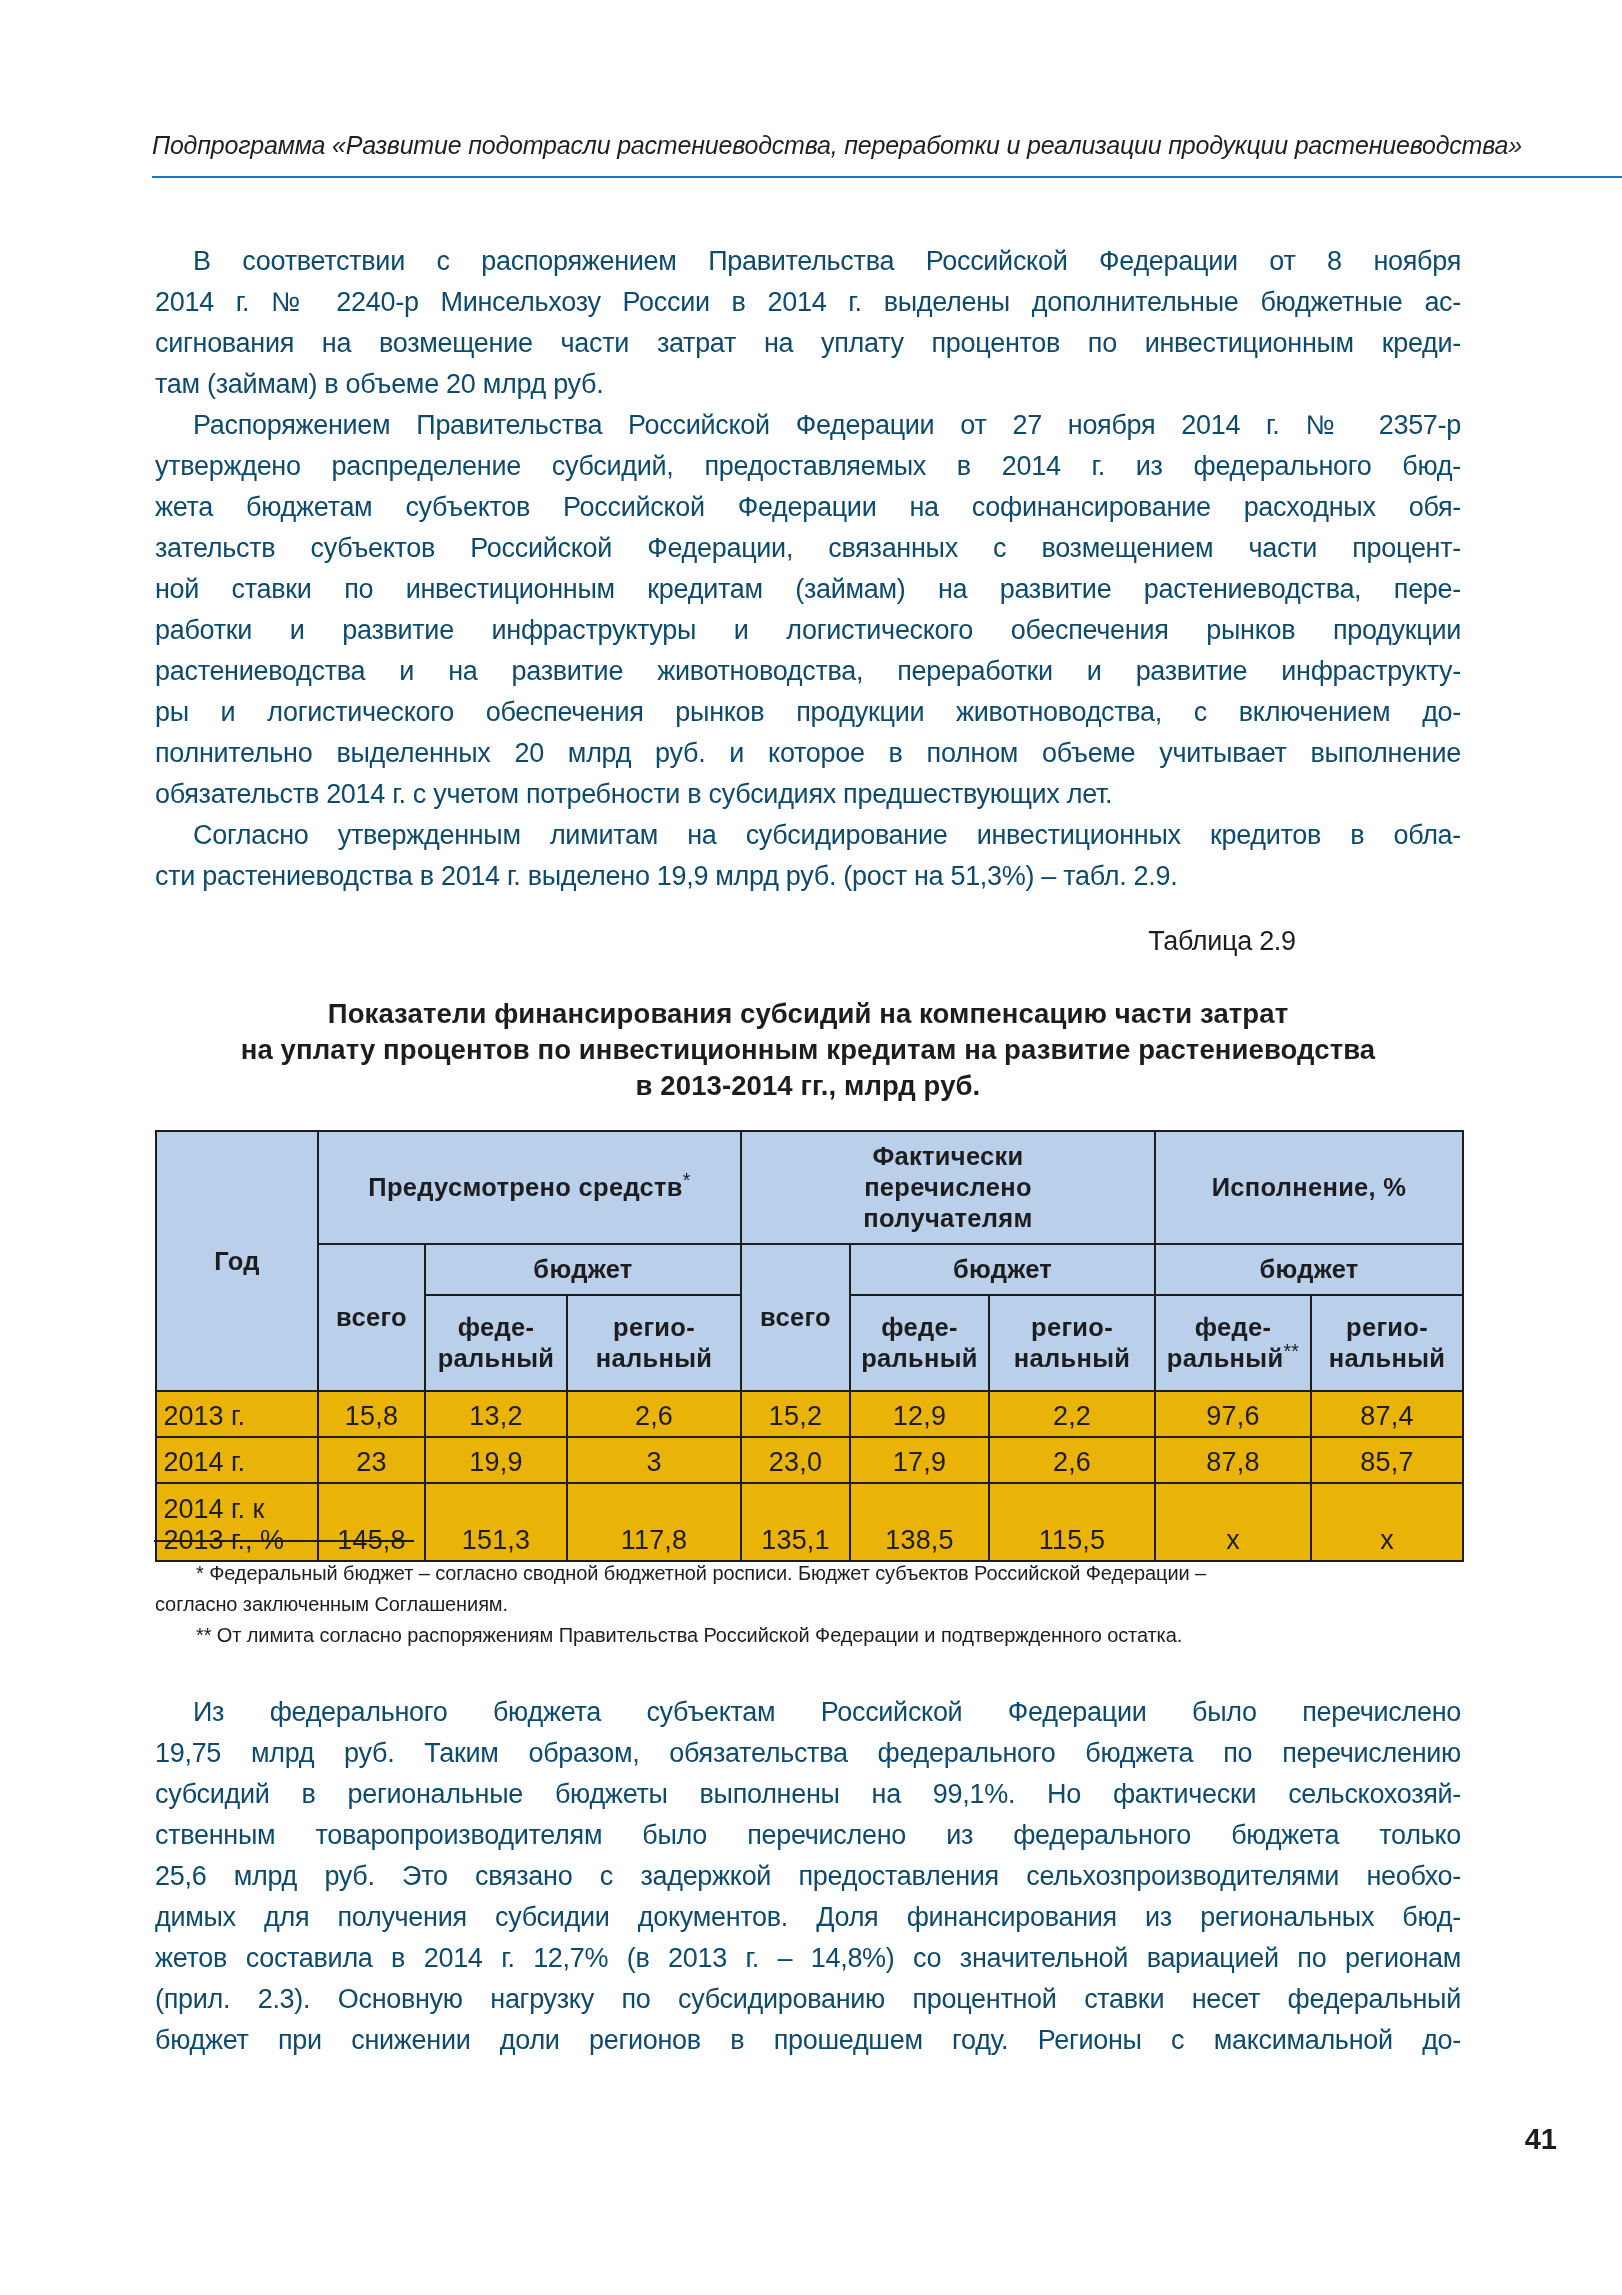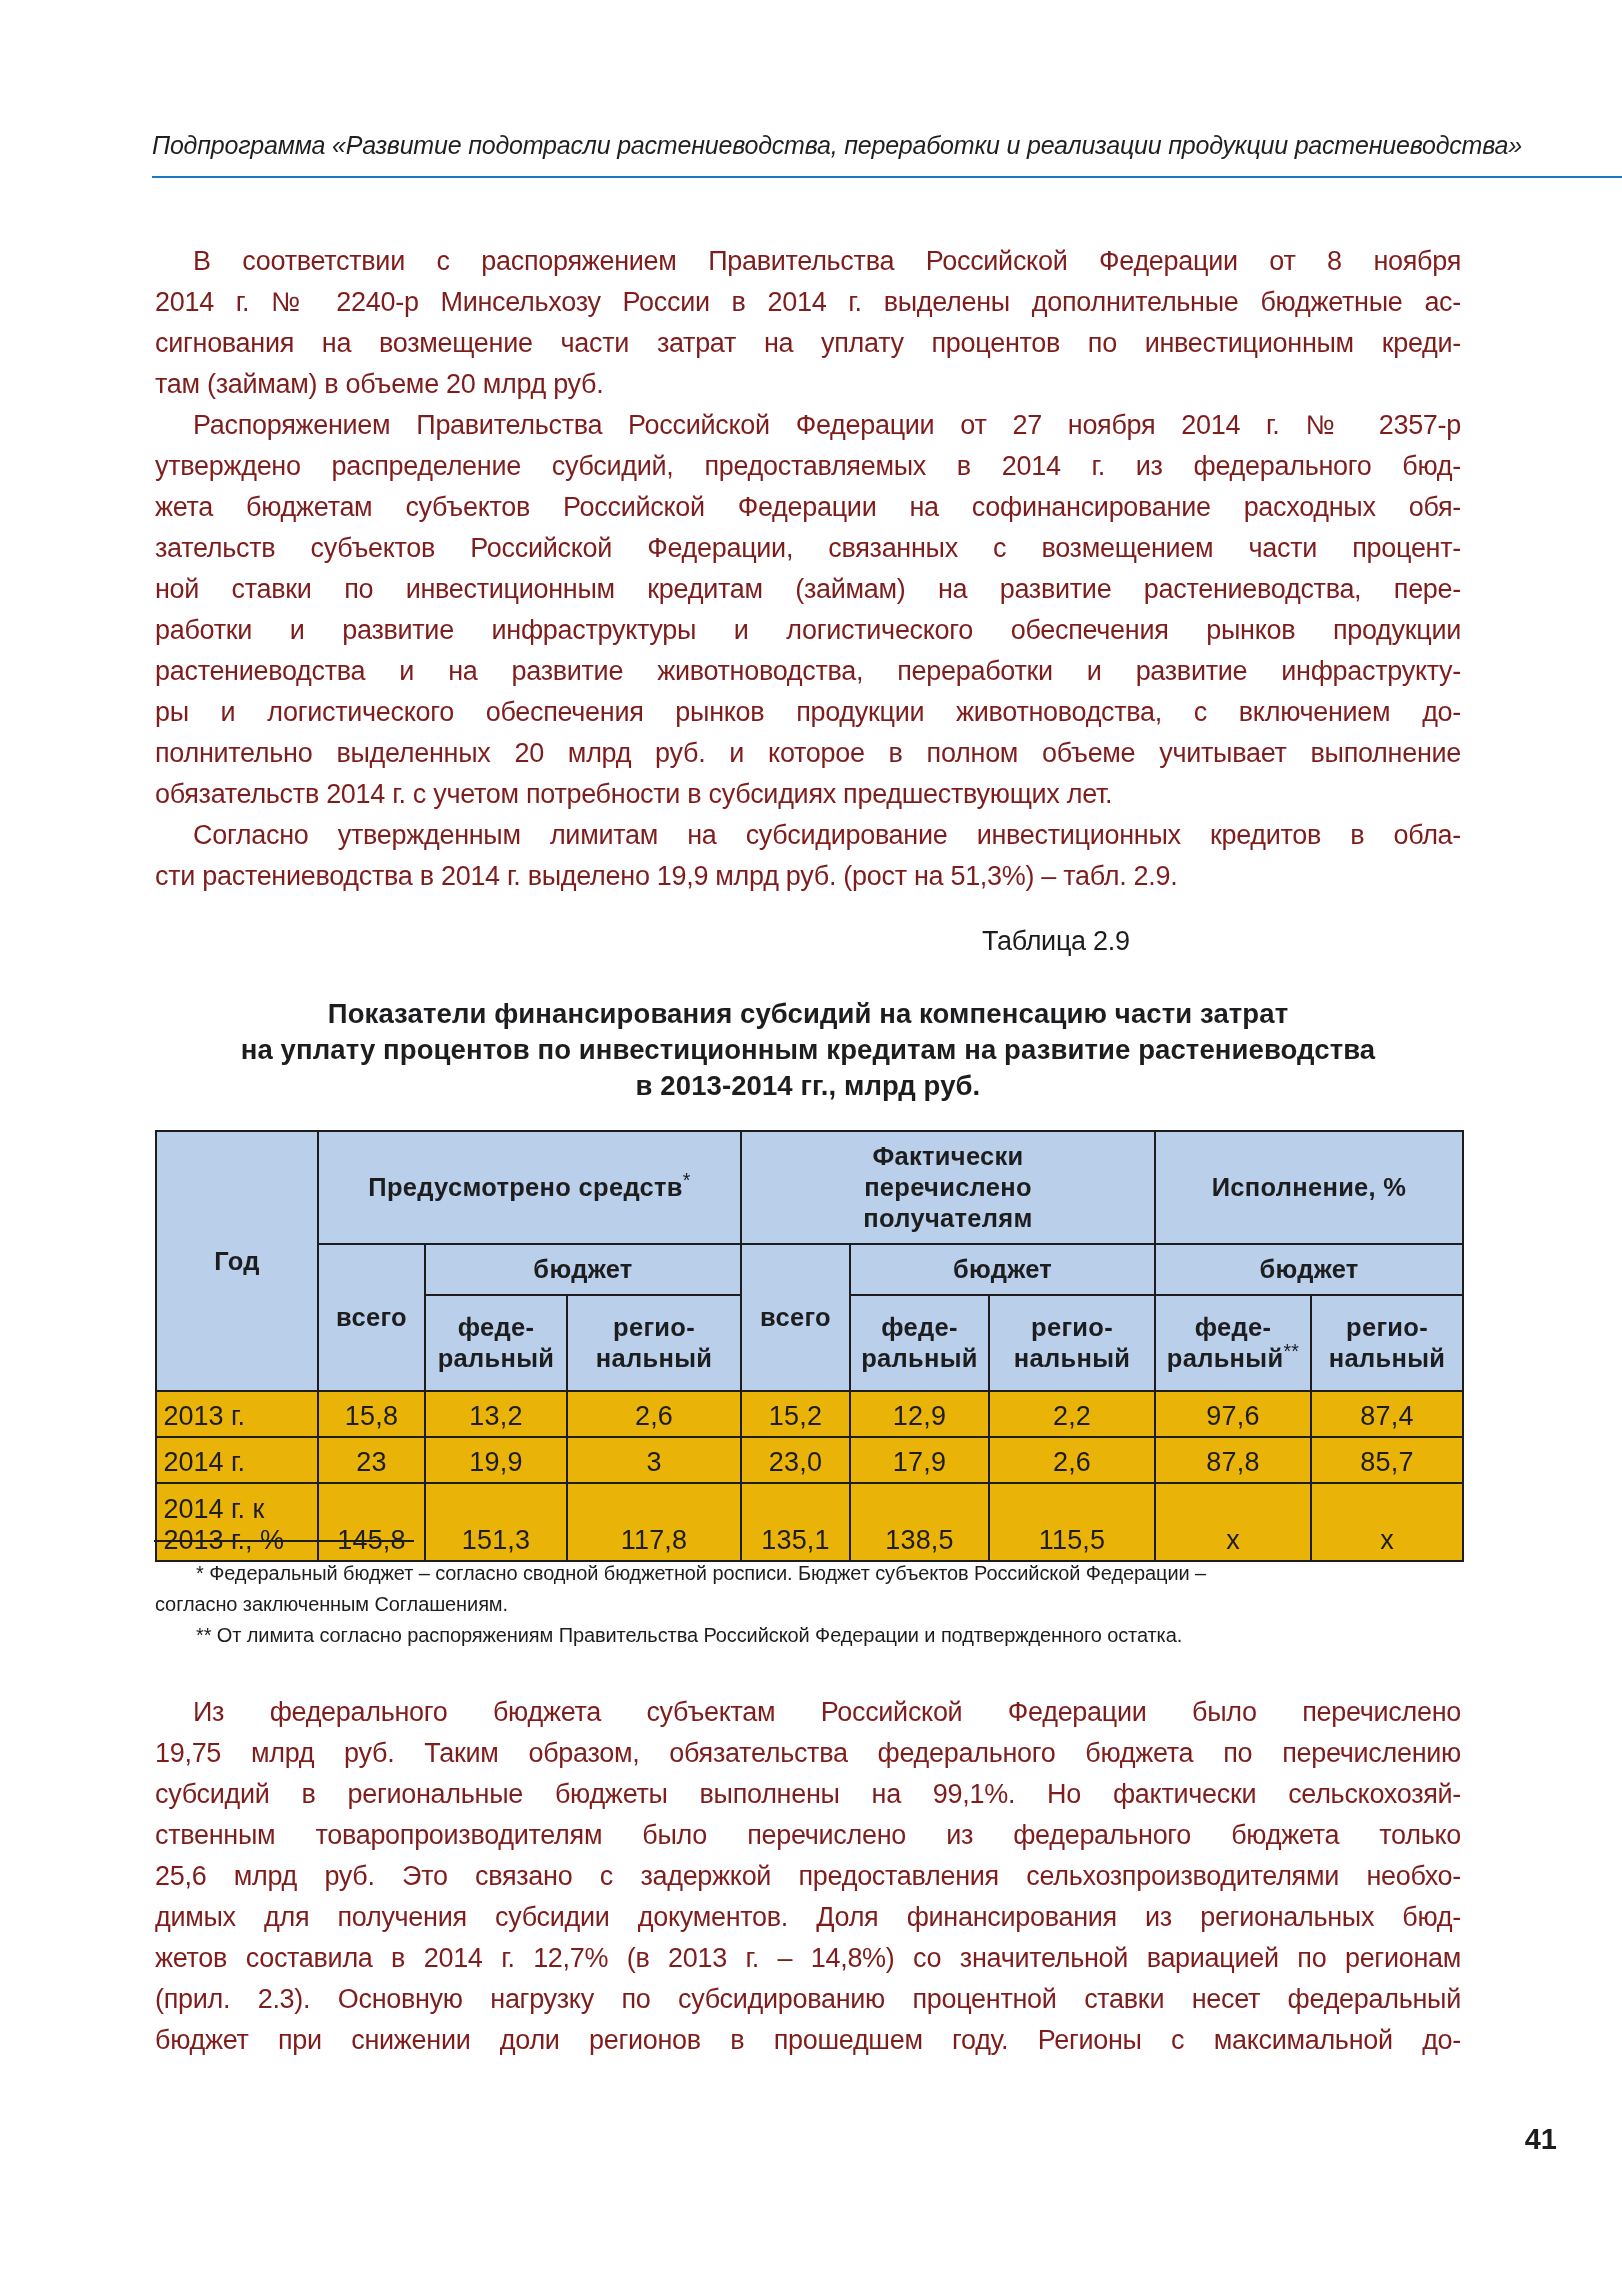--- a/index.html
+++ b/index.html
@@ -2,27 +2,27 @@
 <html style="font-size:10.5px"><head>
 <meta charset="utf-8">
 <style>
   html, body { margin: 0; padding: 0; background: #ffffff; }
   body { width: 1623px; height: 2295px; position: relative; overflow: hidden; color: #1d1d1f; font-family: "Liberation Sans", sans-serif; }
   .abs { position: absolute; }
 
   .running-head { left: 152px; top: 130px; font-size: 25px; line-height: 30px; font-style: italic; white-space: nowrap; letter-spacing: -0.2px; color: #1f1f22; }
   .head-rule { left: 152px; top: 176px; width: 1471px; height: 2px; background: #1a78c2; }
 
-  .text-block { left: 155px; width: 1306px; font-size: 27px; letter-spacing: -0.3px; color: #7f1d1d; }
+  .text-block { left: 155px; width: 1306px; font-size: 27px; letter-spacing: -0.3px; color: #0c4a6e; }
   .text-line { height: 41px; line-height: 41px; white-space: nowrap; overflow: visible; }
   .text-line.j { text-align: justify; text-align-last: justify; white-space: normal; }
   .text-line.first { padding-left: 38px; }
   .body-2 .text-line { height: 41px; line-height: 41px; }
 
-  .table-label { left: 982px; width: 480px; top: 921px; font-size: 27px; line-height: 41px; text-align: left; letter-spacing: -0.3px; }
+  .table-label { left: 982px; width: 480px; top: 921px; font-size: 27px; line-height: 41px; text-align: center; letter-spacing: -0.3px; }
   .table-title { left: 155px; width: 1306px; top: 996px; font-size: 27.5px; line-height: 36px; font-weight: bold; text-align: center; letter-spacing: 0.1px; }
   .table-title div { white-space: nowrap; }
 
   table.data { position: absolute; left: 155px; top: 1130px; width: 1306px; border-collapse: collapse; table-layout: fixed; }
   table.data td, table.data th { border: 2px solid #1d1d1f; padding: 9px; box-sizing: border-box; }
   table.data th { background: #b9cfea; font-weight: bold; font-size: 25.5px; line-height: 31px; text-align: center; vertical-align: middle; letter-spacing: 0.3px; color: #1d1d1f; }
   table.data td { background: #eab308; font-size: 27px; line-height: 31px; text-align: center; vertical-align: bottom; padding-bottom: 3.9px; letter-spacing: 0.2px; }
   table.data td.year { text-align: left; padding-left: 6.5px; letter-spacing: 0; }
   table.data tr.h1 { height: 77px; }
   table.data tr.h2 { height: 40px; }

